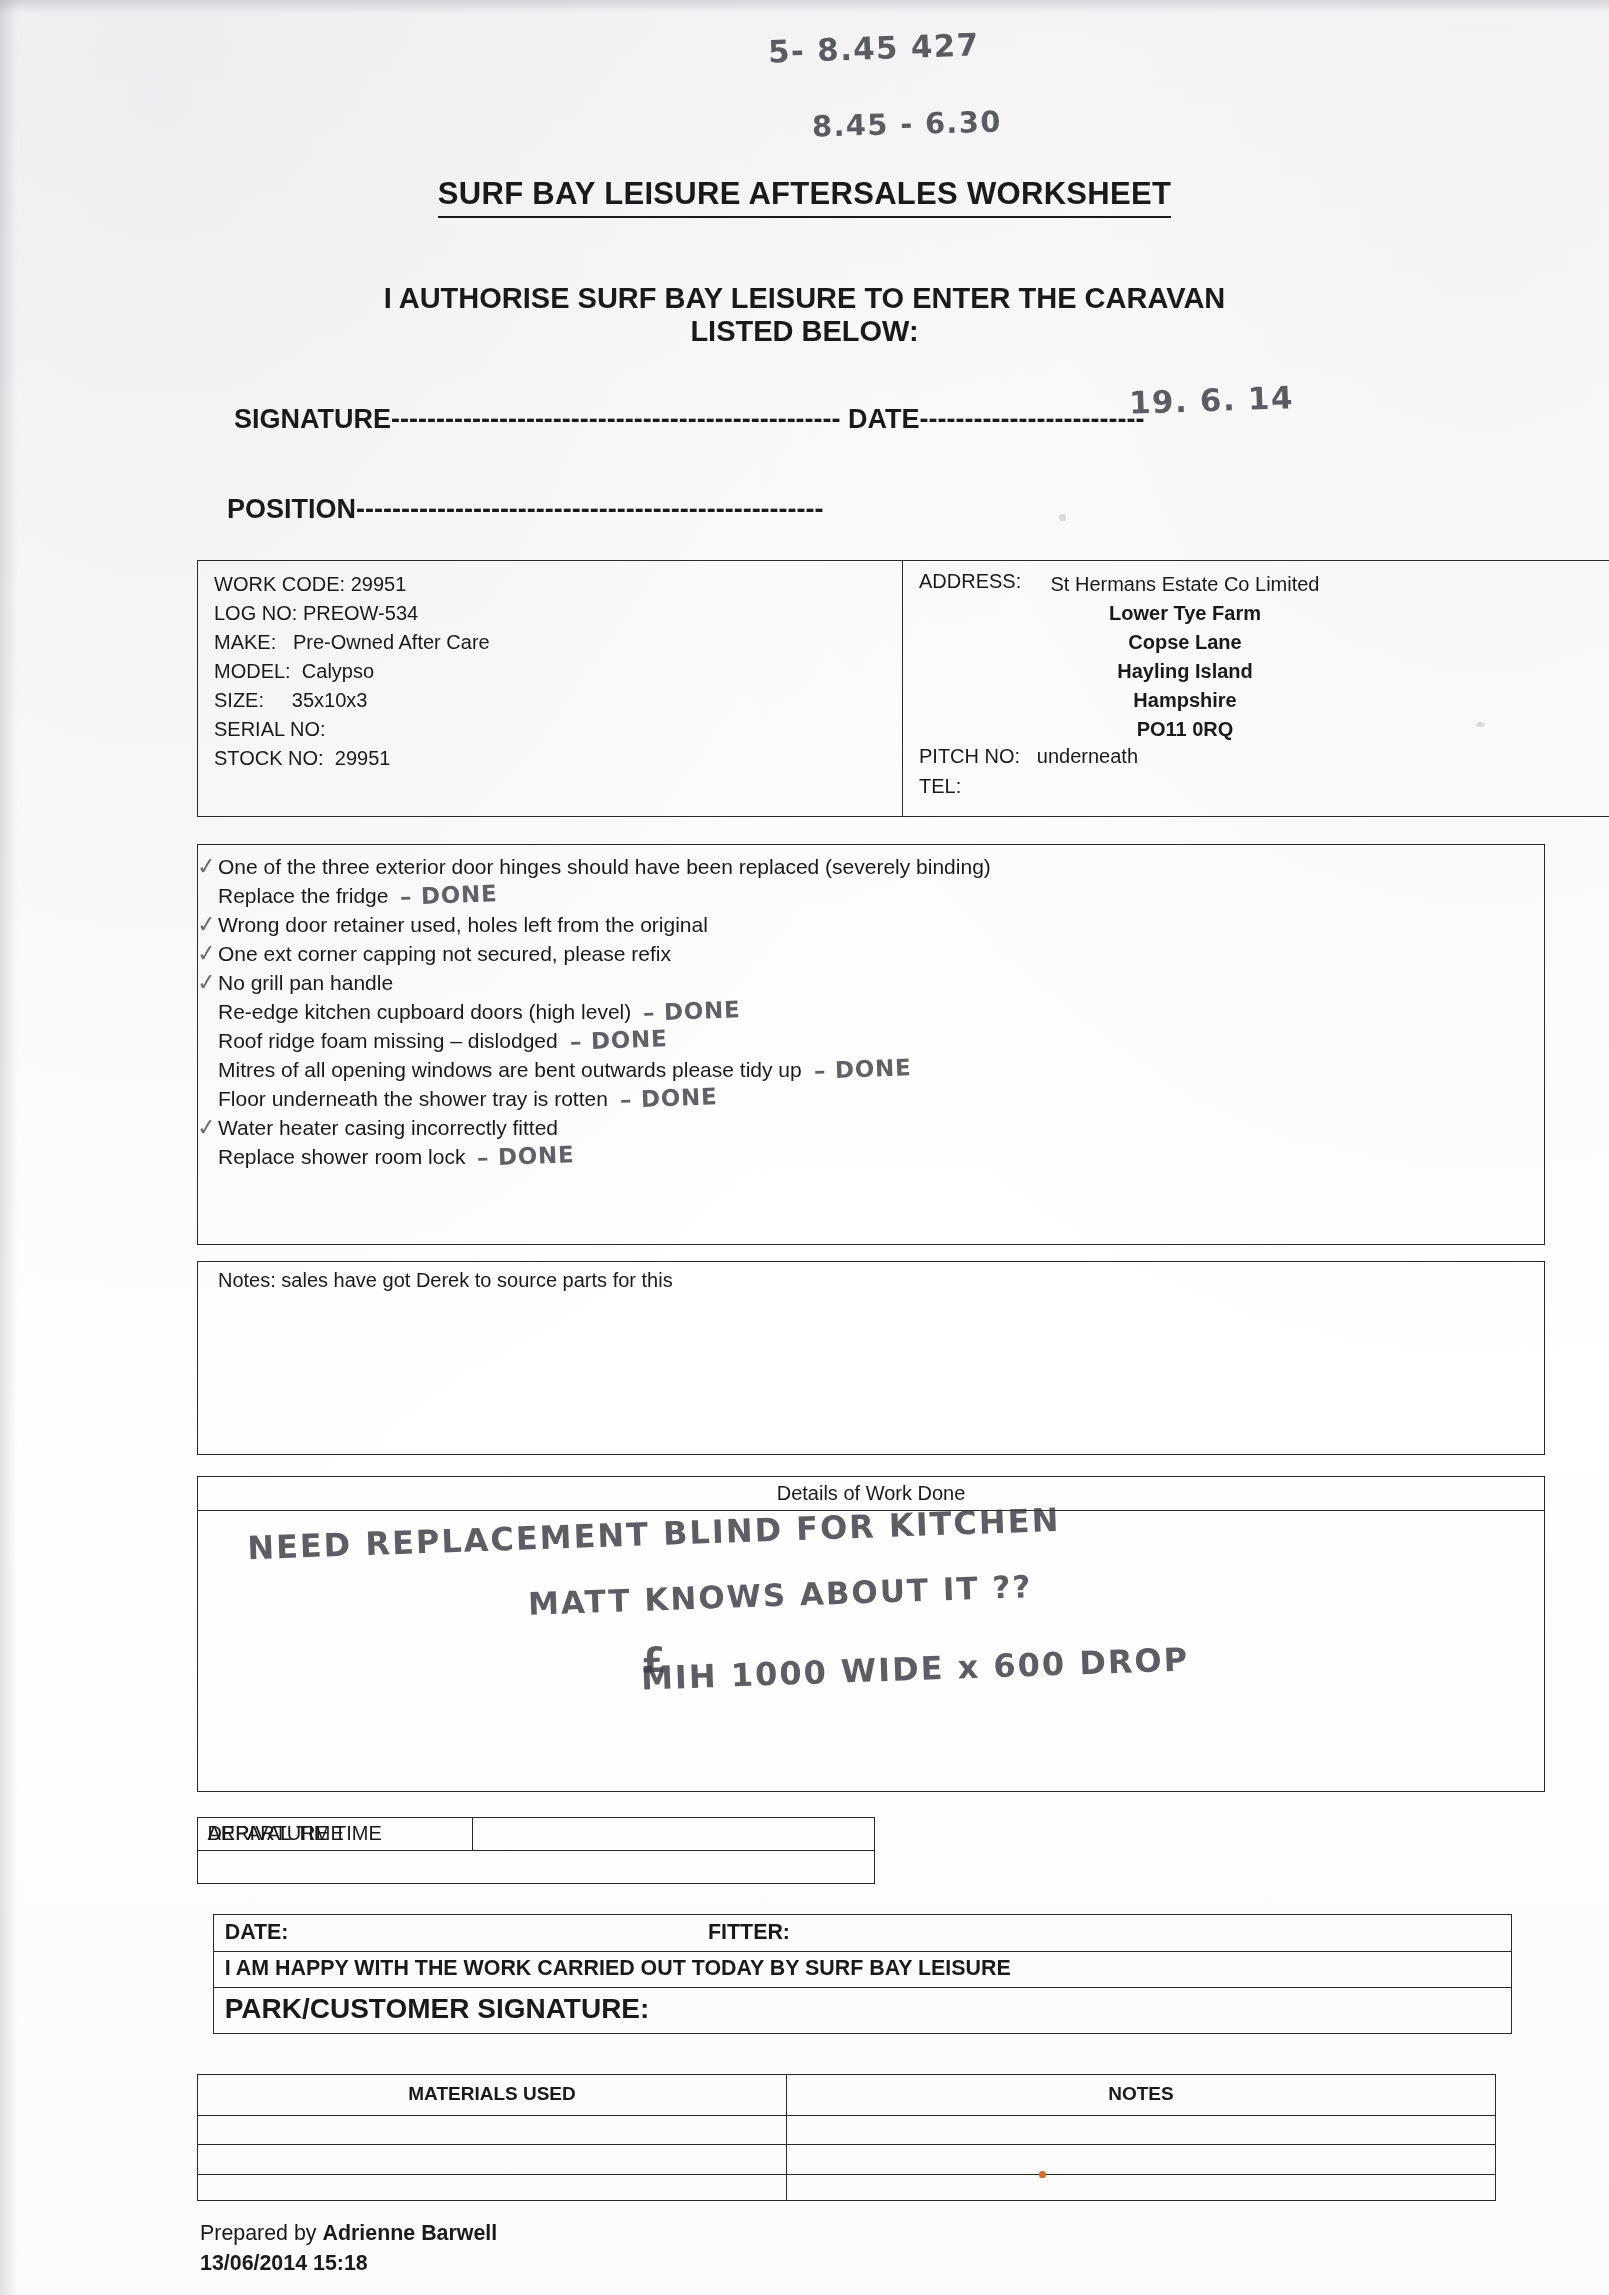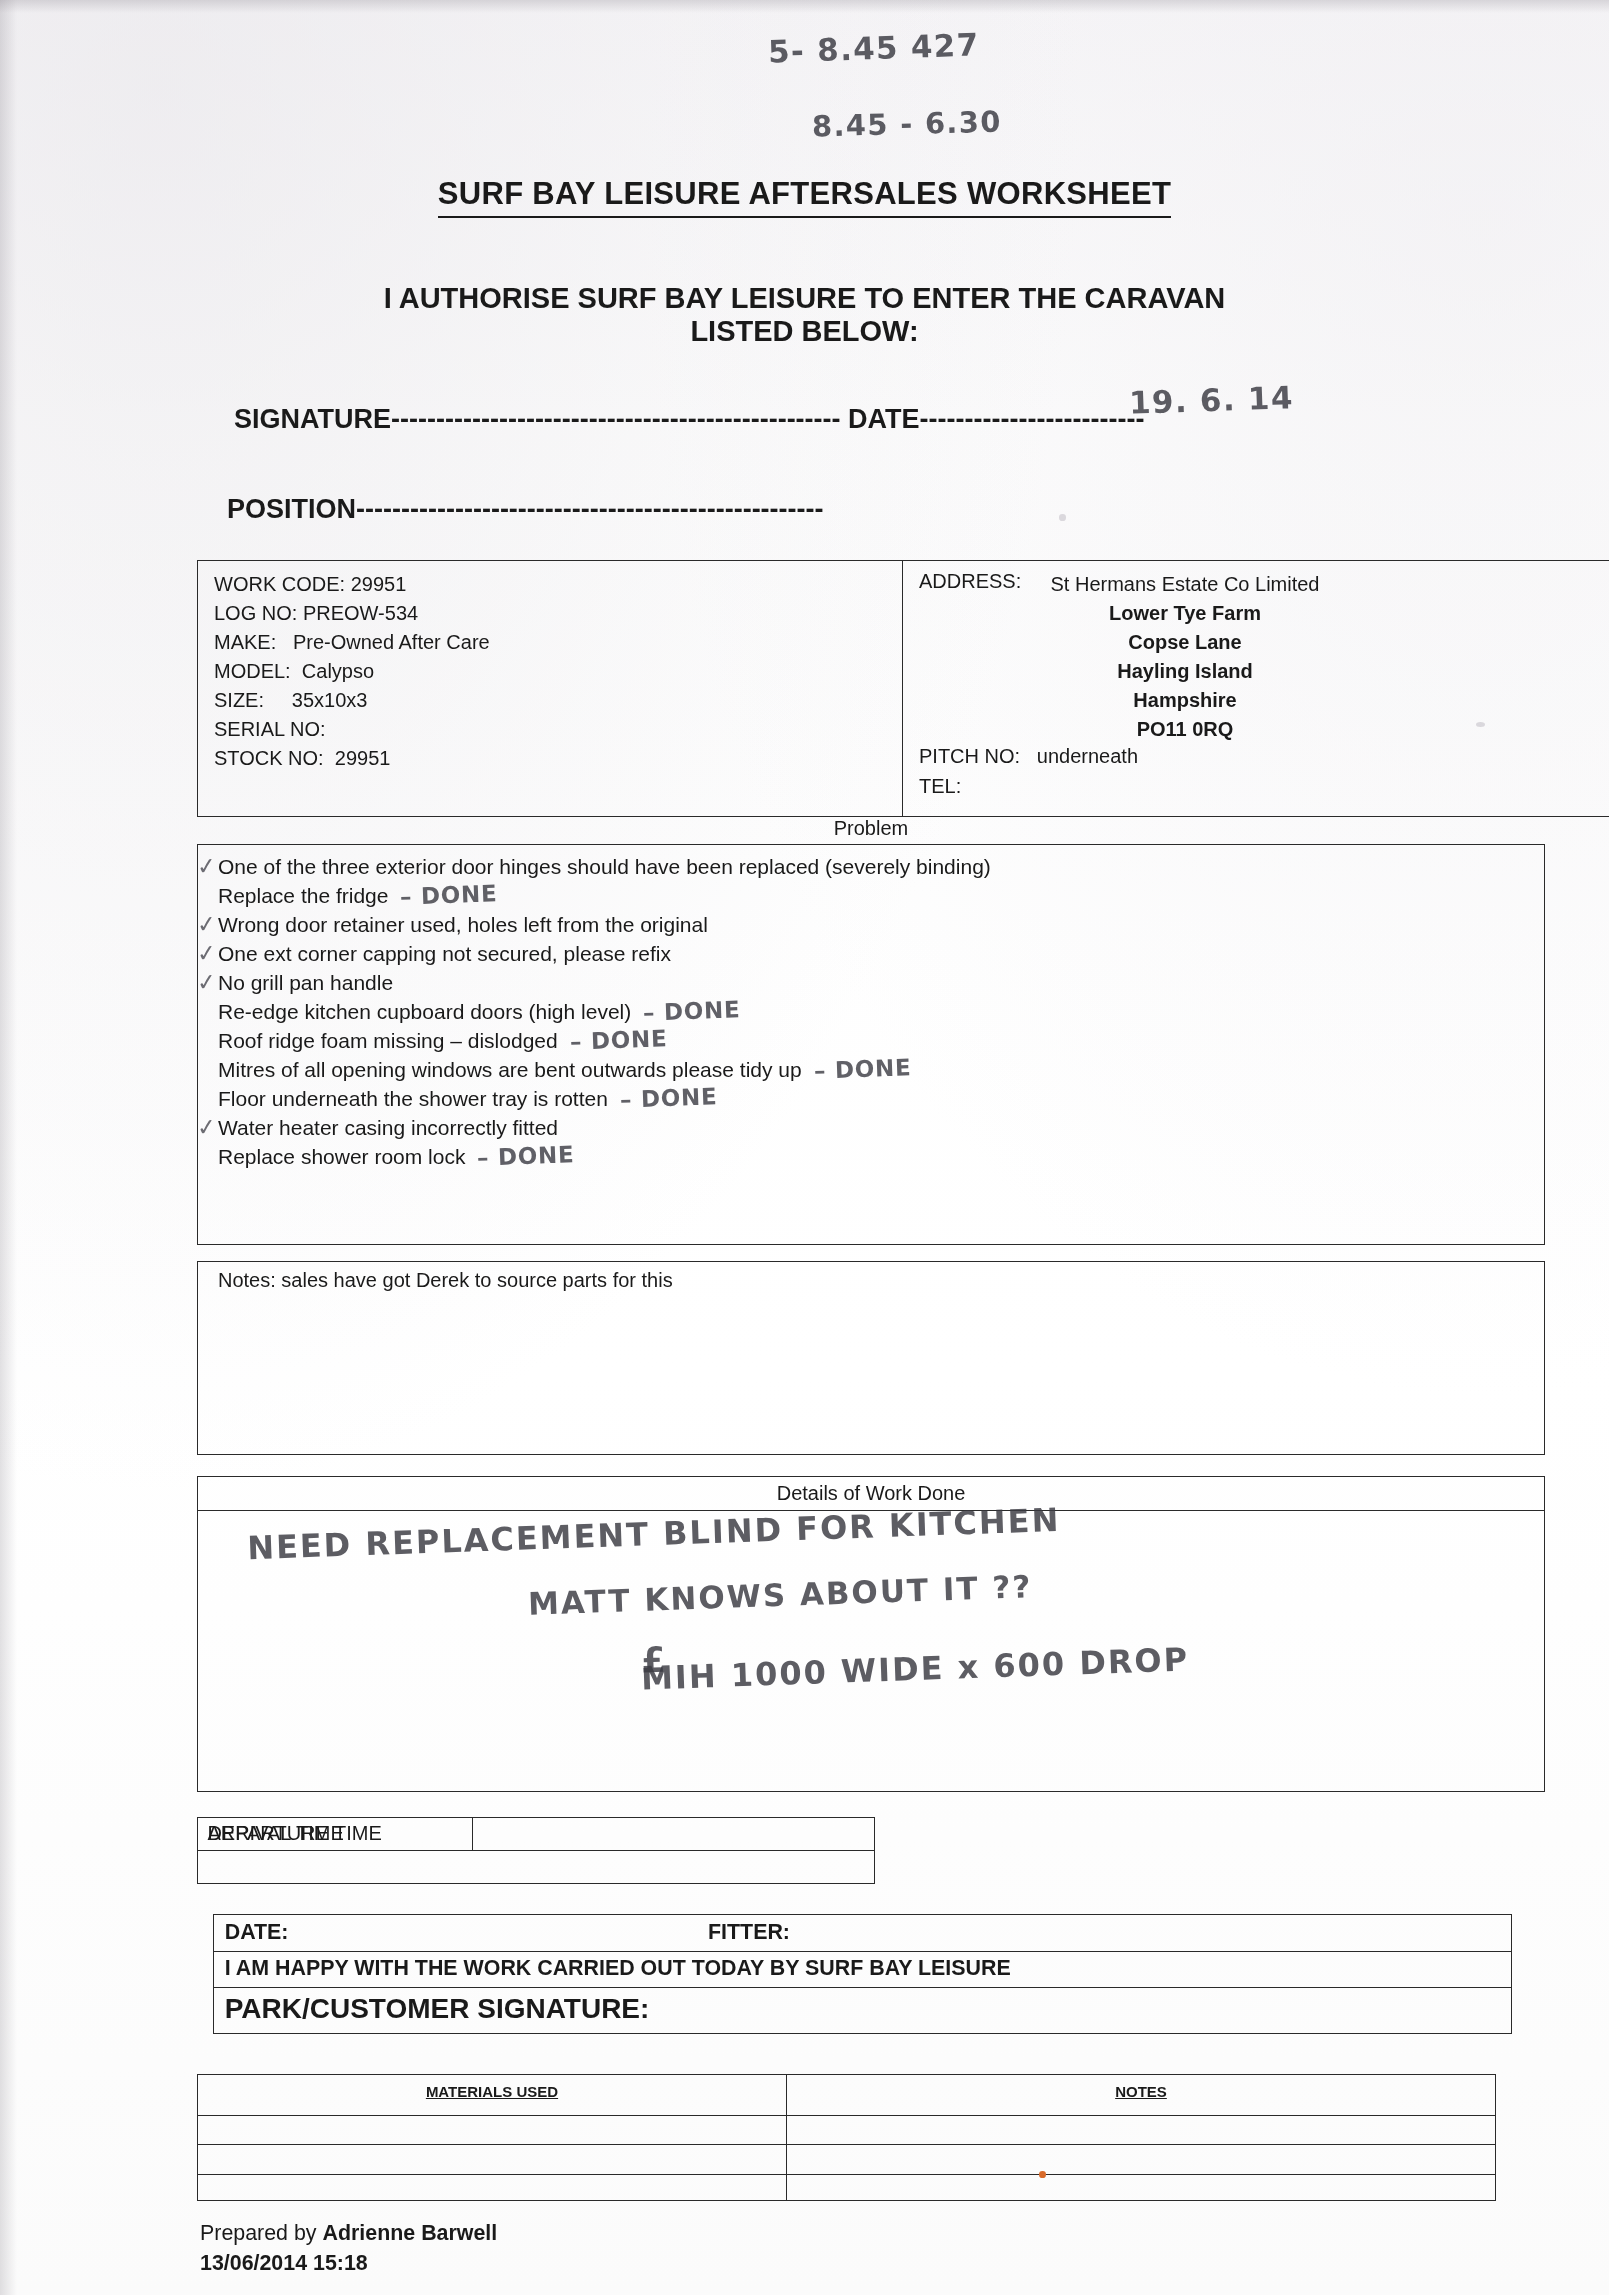--- a/index.html
+++ b/index.html
@@ -339,24 +339,23 @@
     box-sizing: border-box;
   }
   .mat-col-sep {
     position: absolute;
     left: 588px; top: 0; bottom: 0;
     width: 1.3px; background: #2a2a2a;
   }
   .mat-head-left, .mat-head-right {
     position: absolute;
     top: 8px;
-    font-size: 15px;
+    font-size: 19px;
     font-weight: bold;
     text-align: center;
-    text-decoration: underline;
   }
   .mat-head-left { left: 0; width: 588px; }
   .mat-head-right { left: 589px; right: 0; }
   .mat-row {
     position: absolute;
     left: 0; right: 0;
     height: 29px;
     border-bottom: 1.3px solid #2a2a2a;
     box-sizing: border-box;
   }
@@ -433,21 +432,20 @@
       <div class="addr-line">Lower Tye Farm</div>
       <div class="addr-line">Copse Lane</div>
       <div class="addr-line">Hayling Island</div>
       <div class="addr-line">Hampshire</div>
       <div class="addr-line">PO11 0RQ</div>
       <div id="pitch-row"><span>PITCH NO:</span>&nbsp;&nbsp; <span>underneath</span></div>
       <div id="tel-row"><span>TEL:</span> <span></span></div>
     </div>
   </div>
 
-  <div id="problem-header">Problem</div>
   <div class="box" id="problem-box">
     <div id="problem-list">
       <div class="problem-item" style="position:relative"><span class="tick hand">✓</span><span>One of the three exterior door hinges should have been replaced (severely binding)</span></div>
       <div class="problem-item" style="position:relative"><span>Replace the fridge</span><span class="done">– DONE</span></div>
       <div class="problem-item" style="position:relative"><span class="tick hand">✓</span><span>Wrong door retainer used, holes left from the original</span></div>
       <div class="problem-item" style="position:relative"><span class="tick hand">✓</span><span>One ext corner capping not secured, please refix</span></div>
       <div class="problem-item" style="position:relative"><span class="tick hand">✓</span><span>No grill pan handle</span></div>
       <div class="problem-item" style="position:relative"><span>Re-edge kitchen cupboard doors (high level)</span><span class="done">– DONE</span></div>
       <div class="problem-item" style="position:relative"><span>Roof ridge foam missing – dislodged</span><span class="done">– DONE</span></div>
       <div class="problem-item" style="position:relative"><span>Mitres of all opening windows are bent outwards please tidy up</span><span class="done">– DONE</span></div>

